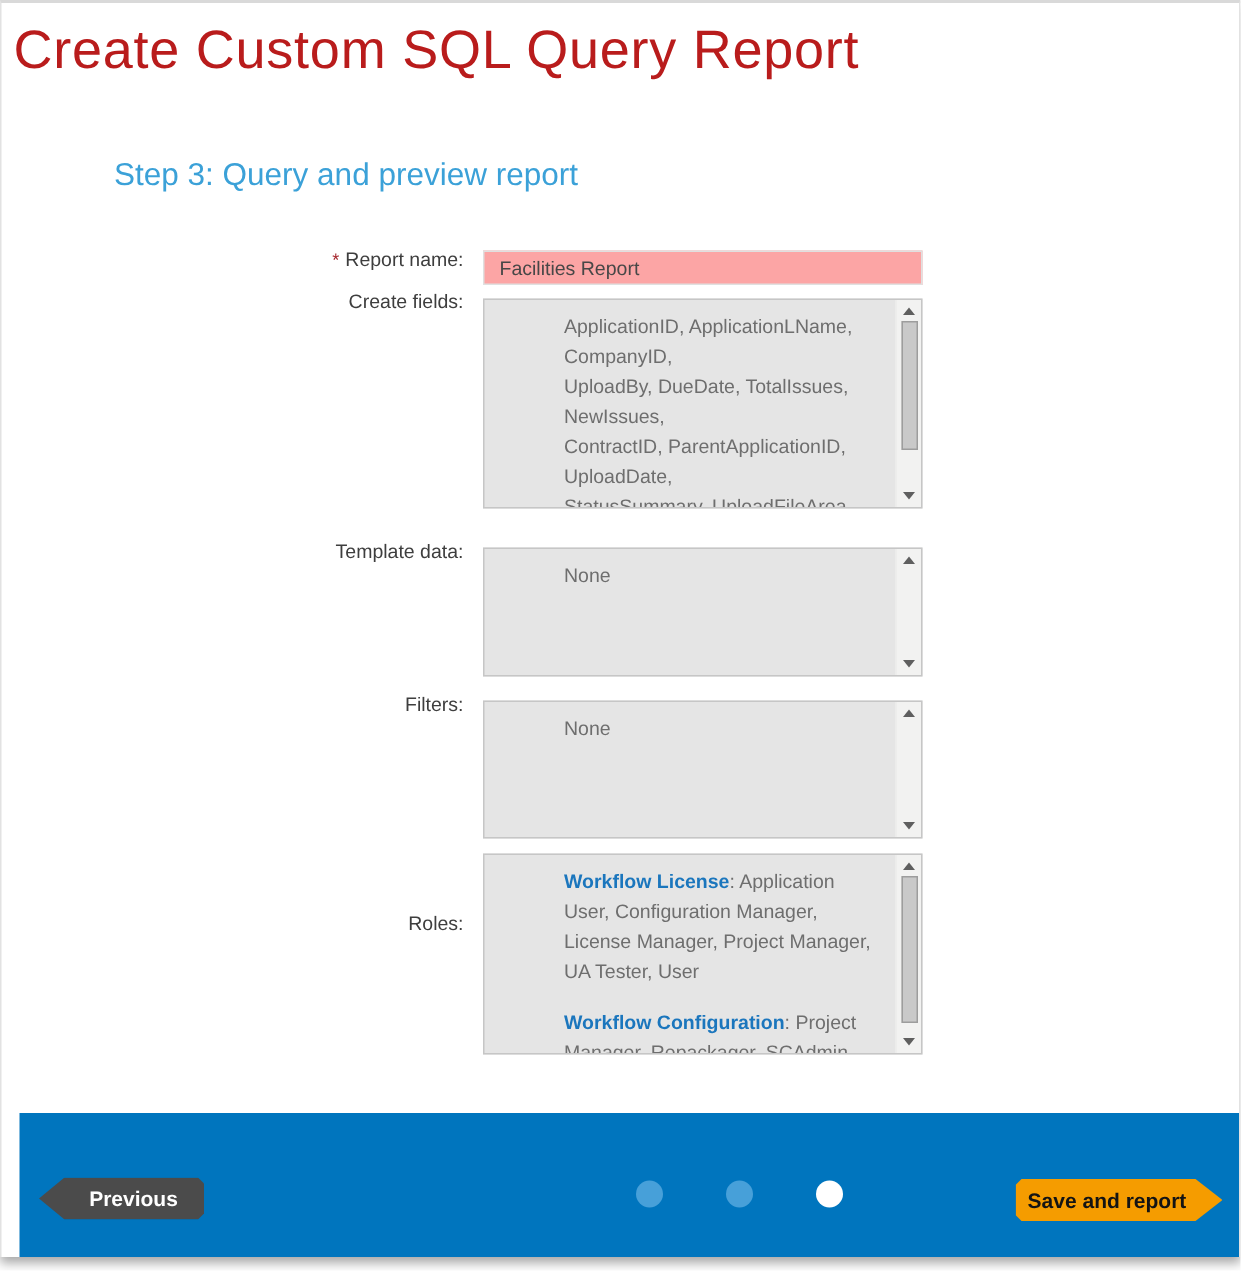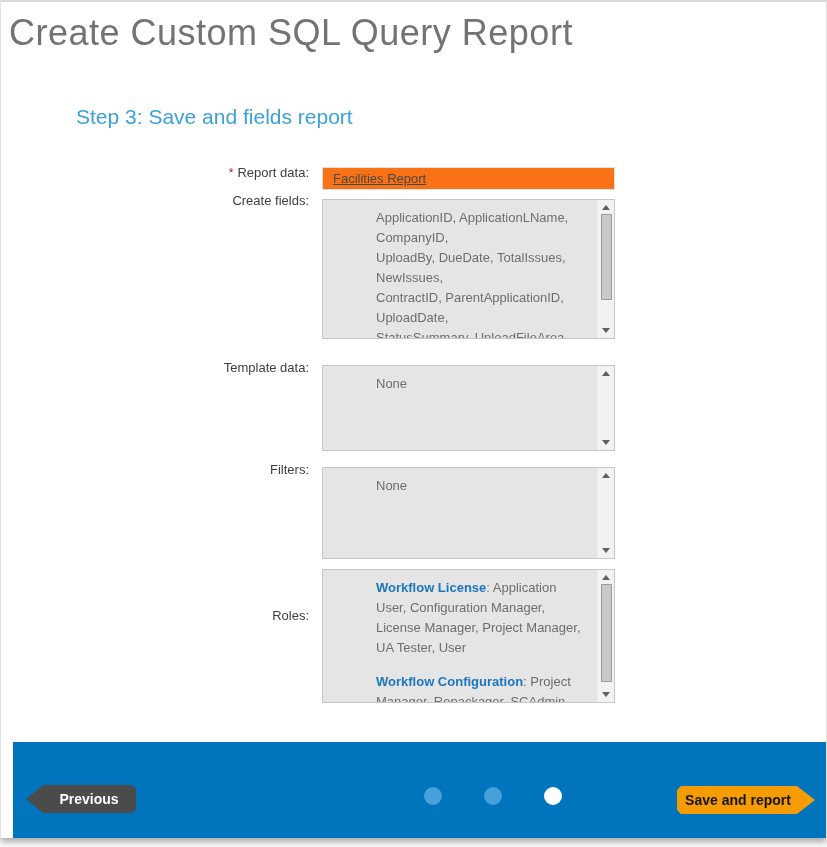--- a/index.html
+++ b/index.html
@@ -6,37 +6,37 @@
   html,body { background:#ffffff; font-family:"Liberation Sans","DejaVu Sans",sans-serif; }
   .page { position:relative; width:827px; height:847px; overflow:hidden; }
   .card {
     position:absolute; left:0; top:0; width:827px; height:838px;
     background:#ffffff;
     border-top:2px solid #d9d9d9; border-left:1px solid #e2e2e2; border-right:1px solid #e2e2e2;
     box-shadow:0 4px 7px rgba(0,0,0,0.35);
   }
   .page-title {
     position:absolute; left:8px; top:10px;
-    font-size:36px; font-weight:300; color:#737373; letter-spacing:0.5px;
+    font-size:36px; font-weight:300; color:#b91c1c; letter-spacing:0.5px;
     white-space:nowrap;
   }
   .step-heading {
     position:absolute; left:75px; top:103px;
     font-size:21px; font-weight:300; color:#3ba1d8; white-space:nowrap;
   }
   .form-label {
     position:absolute; left:0; width:308px; text-align:right;
     font-size:13px; color:#3e3e3e; white-space:nowrap;
   }
   .required { color:#a5262c; margin-right:4px; font-size:12px; }
   .ctl { position:absolute; left:321px; width:293px; }
   .name-input {
-    height:23px; width:293px; background:#f97316; border:1px solid #e0e0e0;
+    height:23px; width:293px; background:#fca5a5; border:1px solid #e0e0e0;
     font-family:"Liberation Sans","DejaVu Sans",sans-serif;
-    font-size:13px; color:#474747; padding:0 10px; outline:none;text-decoration:underline;
+    font-size:13px; color:#474747; padding:0 10px; outline:none;
   }
   .box {
     background:#e5e5e5; border:1px solid #c6c6c6;
     display:flex; overflow:hidden;padding-left:43px;
   }
   .box-content {
     flex:1; padding:8px 8px 0 10px; overflow:hidden;
     font-size:13px; line-height:20px; color:#6e6e6e;
   }
   .scrollbar {
@@ -74,23 +74,23 @@
   .dot.inactive { background:#47a0d9; }
   .dot.active { background:#ffffff; }
 </style>
 </head>
 <body>
 
 <div class="page">
   <div class="card">
 
     <div class="page-title">Create Custom SQL Query Report</div>
-    <div class="step-heading">Step 3: Save and fields report</div>
+    <div class="step-heading">Step 3: Query and preview report</div>
 
-    <div class="form-label" style="top:163px;"><span class="required">*</span><span>Report data:</span></div>
+    <div class="form-label" style="top:163px;"><span class="required">*</span><span>Report name:</span></div>
     <div class="ctl" style="top:165px;">
       <input class="name-input" type="text" value="Facilities Report" style="">
     </div>
 
     <div class="form-label" style="top:191px;">Create fields:</div>
     <div class="ctl box" style="top:197px; height:140px;">
       <div class="box-content">
         <div>ApplicationID, ApplicationLName, CompanyID,</div>
         <div>UploadBy, DueDate, TotalIssues, NewIssues,</div>
         <div>ContractID, ParentApplicationID, UploadDate,</div>

